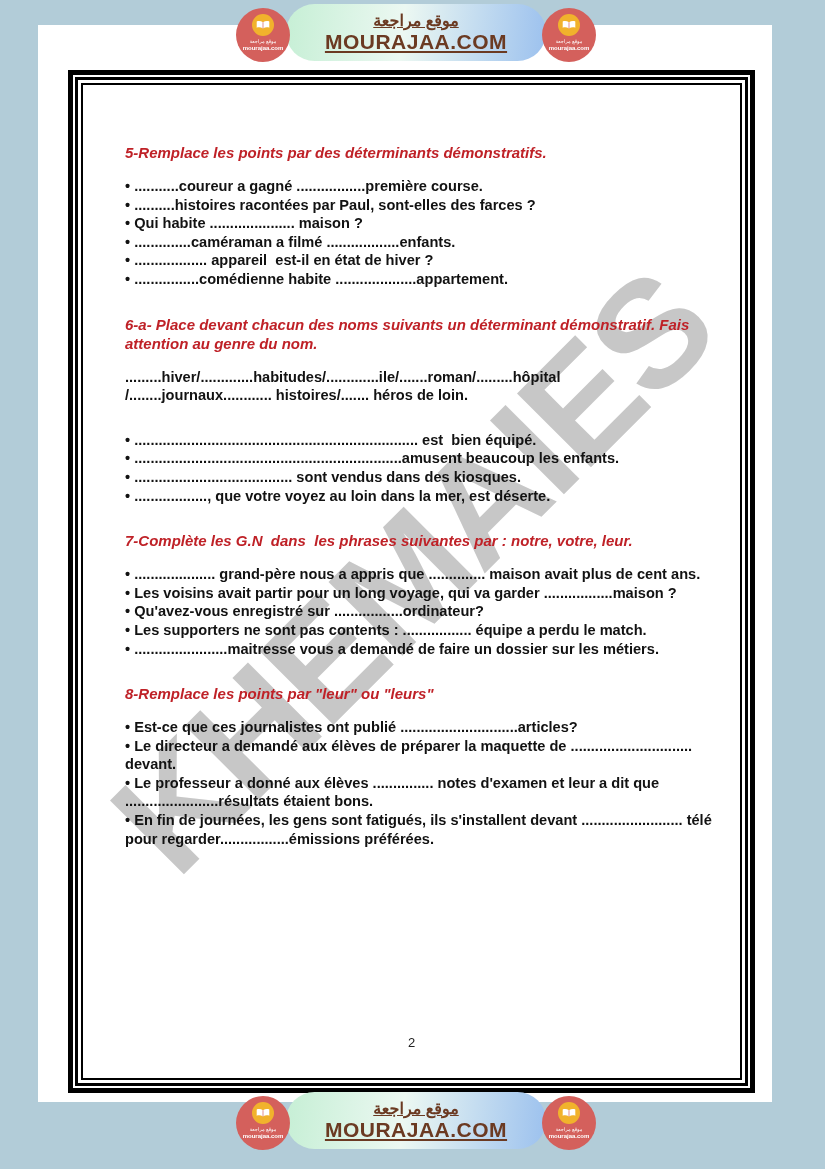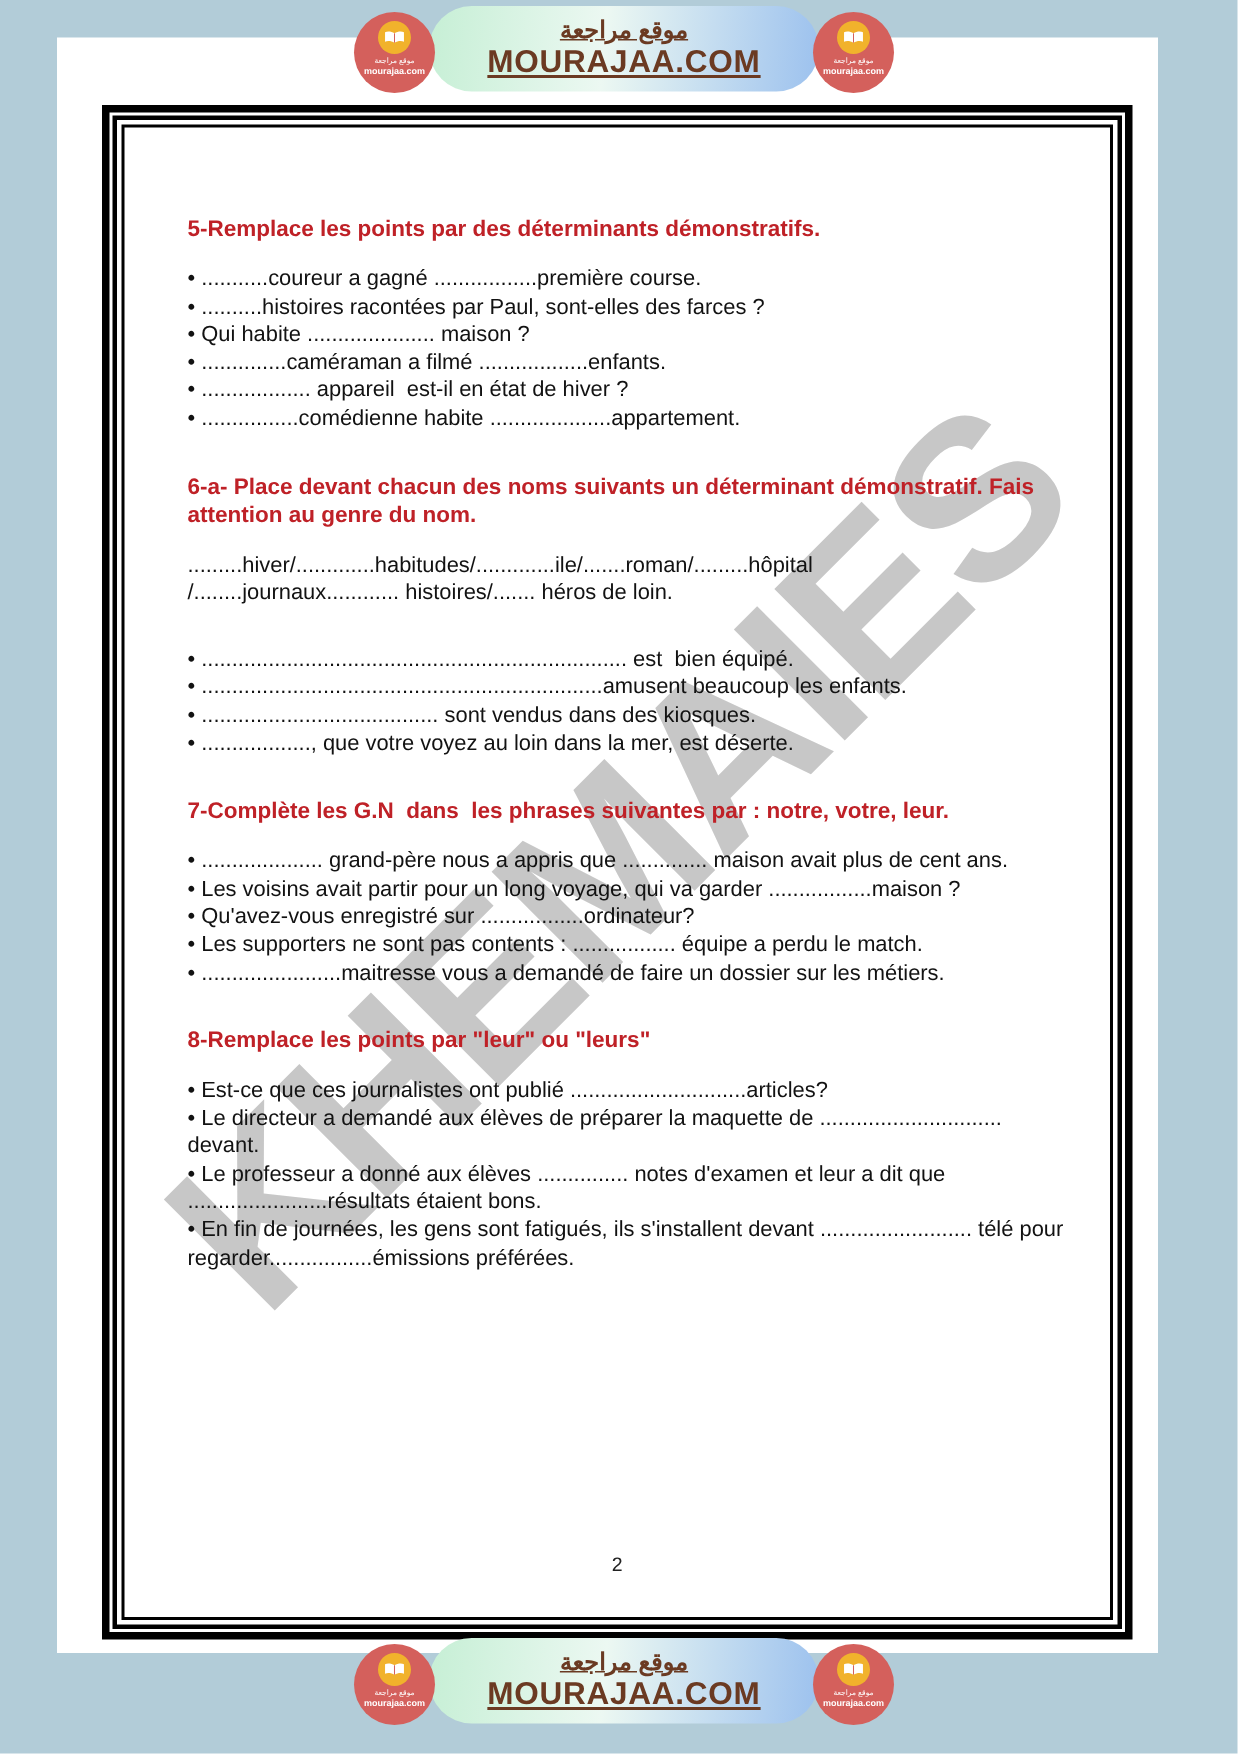--- a/index.html
+++ b/index.html
@@ -39,29 +39,30 @@
     white-space:nowrap;
     z-index:0;
     pointer-events:none;
   }
   
   #sections{position:relative;z-index:1;}
   .exo-section{margin:0 0 26px 0;}
   .exo-heading{
     margin:0 0 15px 0;
     color:#bf2127;
+    font-style:italic;
     font-weight:bold;
     font-size:15px;
     line-height:19px;
     white-space:pre-wrap;
   }
   .exo-line{
     margin:0;
     color:#121212;
-    font-weight:normal;
+    font-weight:bold;
     font-size:14.6px;
     line-height:18.6px;
     white-space:pre-wrap;
   }
   .page-num{
     position:absolute;bottom:28px;left:0;right:0;
     text-align:center;
     font-size:13px;color:#222;z-index:1;
   }
   

